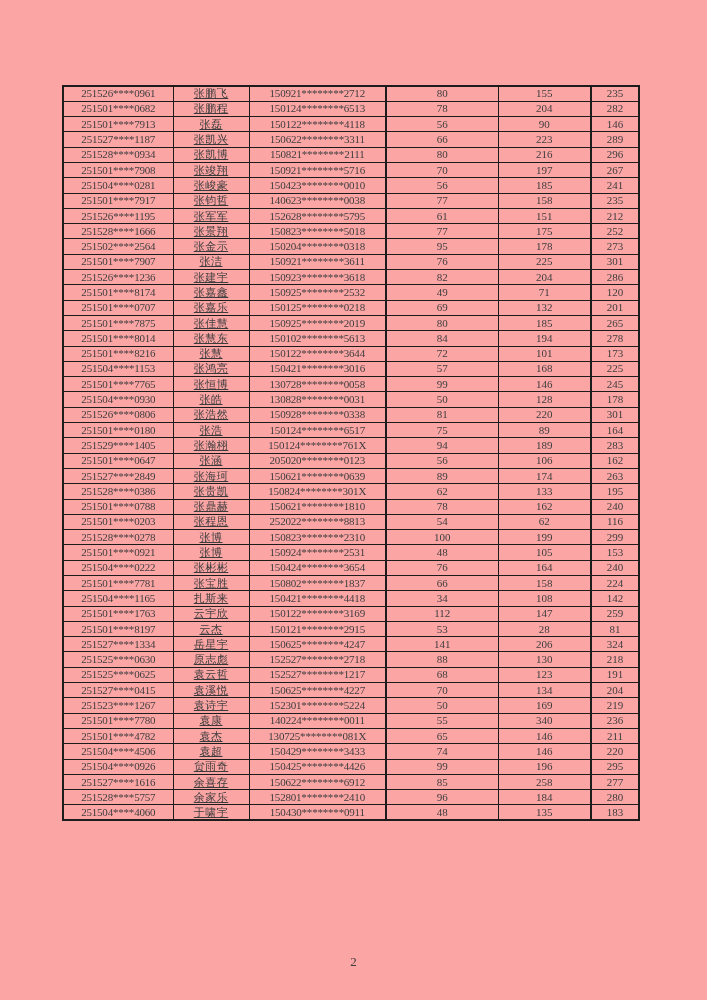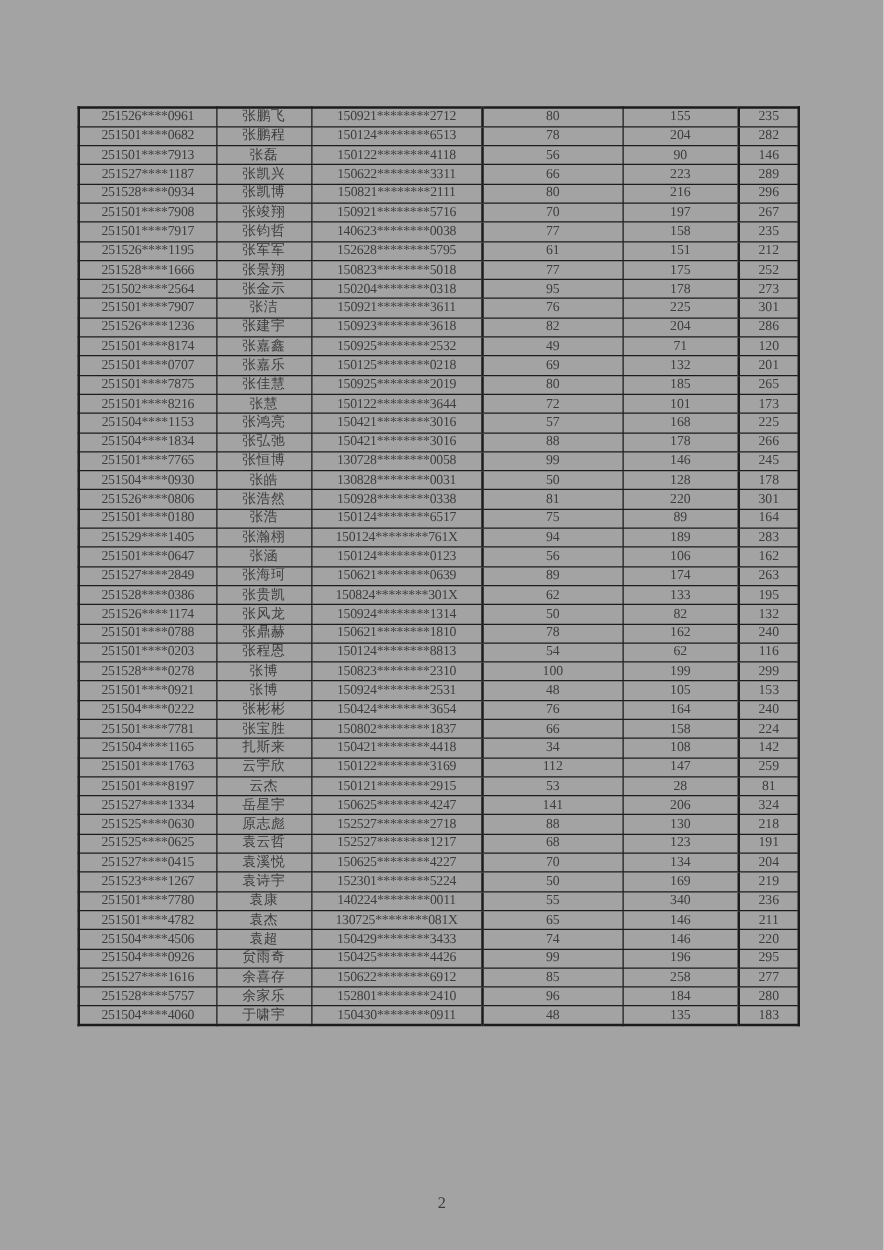--- a/index.html
+++ b/index.html
@@ -10,21 +10,21 @@
     width: 707px;
     height: 1000px;
     position: relative;
     font-family: "Liberation Serif", "DejaVu Serif", serif;
   }
   .page {
     position: absolute;
     left: 0; top: 0;
     width: 707px;
     height: 1000px;
-    background: #a3a3a3;
+    background: #fca5a5;
   }
   table.score-table {
     position: absolute;
     left: 62px;
     top: 85px;
     width: 576px;
     border-collapse: collapse;
     table-layout: fixed;
     border: 2px solid #1c1c1c;
   }
@@ -44,20 +44,21 @@
   table.score-table td:nth-child(4),
   table.score-table td:nth-child(6) {
     border-left-width: 2px;
   }
   table.score-table td.c-exam-id,
   table.score-table td.c-id-number {
     letter-spacing: -0.2px;
   }
   table.score-table td.c-name {
     letter-spacing: 0.5px;
+    text-decoration: underline;
   }
   .page-number {
     position: absolute;
     left: 0;
     width: 707px;
     top: 954px;
     text-align: center;
     font-size: 13px;
     color: #3d3d3d;
   }
@@ -119,20 +120,28 @@
         </tr>
         <tr>
           <td class="c-exam-id">251501****7908</td>
           <td class="c-name">张竣翔</td>
           <td class="c-id-number">150921********5716</td>
           <td class="c-score-1">70</td>
           <td class="c-score-2">197</td>
           <td class="c-total">267</td>
         </tr>
         <tr>
+          <td class="c-exam-id">251504****0281</td>
+          <td class="c-name">张峻豪</td>
+          <td class="c-id-number">150423********0010</td>
+          <td class="c-score-1">56</td>
+          <td class="c-score-2">185</td>
+          <td class="c-total">241</td>
+        </tr>
+        <tr>
           <td class="c-exam-id">251501****7917</td>
           <td class="c-name">张钧哲</td>
           <td class="c-id-number">140623********0038</td>
           <td class="c-score-1">77</td>
           <td class="c-score-2">158</td>
           <td class="c-total">235</td>
         </tr>
         <tr>
           <td class="c-exam-id">251526****1195</td>
           <td class="c-name">张军军</td>
@@ -191,44 +200,44 @@
         </tr>
         <tr>
           <td class="c-exam-id">251501****7875</td>
           <td class="c-name">张佳慧</td>
           <td class="c-id-number">150925********2019</td>
           <td class="c-score-1">80</td>
           <td class="c-score-2">185</td>
           <td class="c-total">265</td>
         </tr>
         <tr>
+          <td class="c-exam-id">251501****8014</td>
+          <td class="c-name">张慧东</td>
+          <td class="c-id-number">150102********5613</td>
+          <td class="c-score-1">84</td>
+          <td class="c-score-2">194</td>
+          <td class="c-total">278</td>
+        </tr>
+        <tr>
           <td class="c-exam-id">251501****8216</td>
           <td class="c-name">张慧</td>
           <td class="c-id-number">150122********3644</td>
           <td class="c-score-1">72</td>
           <td class="c-score-2">101</td>
           <td class="c-total">173</td>
         </tr>
         <tr>
           <td class="c-exam-id">251504****1153</td>
           <td class="c-name">张鸿亮</td>
           <td class="c-id-number">150421********3016</td>
           <td class="c-score-1">57</td>
           <td class="c-score-2">168</td>
           <td class="c-total">225</td>
         </tr>
         <tr>
-          <td class="c-exam-id">251504****1834</td>
-          <td class="c-name">张弘弛</td>
-          <td class="c-id-number">150421********3016</td>
-          <td class="c-score-1">88</td>
-          <td class="c-score-2">178</td>
-          <td class="c-total">266</td>
-        </tr>
-        <tr>
           <td class="c-exam-id">251501****7765</td>
           <td class="c-name">张恒博</td>
           <td class="c-id-number">130728********0058</td>
           <td class="c-score-1">99</td>
           <td class="c-score-2">146</td>
           <td class="c-total">245</td>
         </tr>
         <tr>
           <td class="c-exam-id">251504****0930</td>
           <td class="c-name">张皓</td>
@@ -257,21 +266,21 @@
           <td class="c-exam-id">251529****1405</td>
           <td class="c-name">张瀚栩</td>
           <td class="c-id-number">150124********761X</td>
           <td class="c-score-1">94</td>
           <td class="c-score-2">189</td>
           <td class="c-total">283</td>
         </tr>
         <tr>
           <td class="c-exam-id">251501****0647</td>
           <td class="c-name">张涵</td>
-          <td class="c-id-number">150124********0123</td>
+          <td class="c-id-number">205020********0123</td>
           <td class="c-score-1">56</td>
           <td class="c-score-2">106</td>
           <td class="c-total">162</td>
         </tr>
         <tr>
           <td class="c-exam-id">251527****2849</td>
           <td class="c-name">张海珂</td>
           <td class="c-id-number">150621********0639</td>
           <td class="c-score-1">89</td>
           <td class="c-score-2">174</td>
@@ -279,39 +288,31 @@
         </tr>
         <tr>
           <td class="c-exam-id">251528****0386</td>
           <td class="c-name">张贵凯</td>
           <td class="c-id-number">150824********301X</td>
           <td class="c-score-1">62</td>
           <td class="c-score-2">133</td>
           <td class="c-total">195</td>
         </tr>
         <tr>
-          <td class="c-exam-id">251526****1174</td>
-          <td class="c-name">张风龙</td>
-          <td class="c-id-number">150924********1314</td>
-          <td class="c-score-1">50</td>
-          <td class="c-score-2">82</td>
-          <td class="c-total">132</td>
-        </tr>
-        <tr>
           <td class="c-exam-id">251501****0788</td>
           <td class="c-name">张鼎赫</td>
           <td class="c-id-number">150621********1810</td>
           <td class="c-score-1">78</td>
           <td class="c-score-2">162</td>
           <td class="c-total">240</td>
         </tr>
         <tr>
           <td class="c-exam-id">251501****0203</td>
           <td class="c-name">张程恩</td>
-          <td class="c-id-number">150124********8813</td>
+          <td class="c-id-number">252022********8813</td>
           <td class="c-score-1">54</td>
           <td class="c-score-2">62</td>
           <td class="c-total">116</td>
         </tr>
         <tr>
           <td class="c-exam-id">251528****0278</td>
           <td class="c-name">张博</td>
           <td class="c-id-number">150823********2310</td>
           <td class="c-score-1">100</td>
           <td class="c-score-2">199</td>

